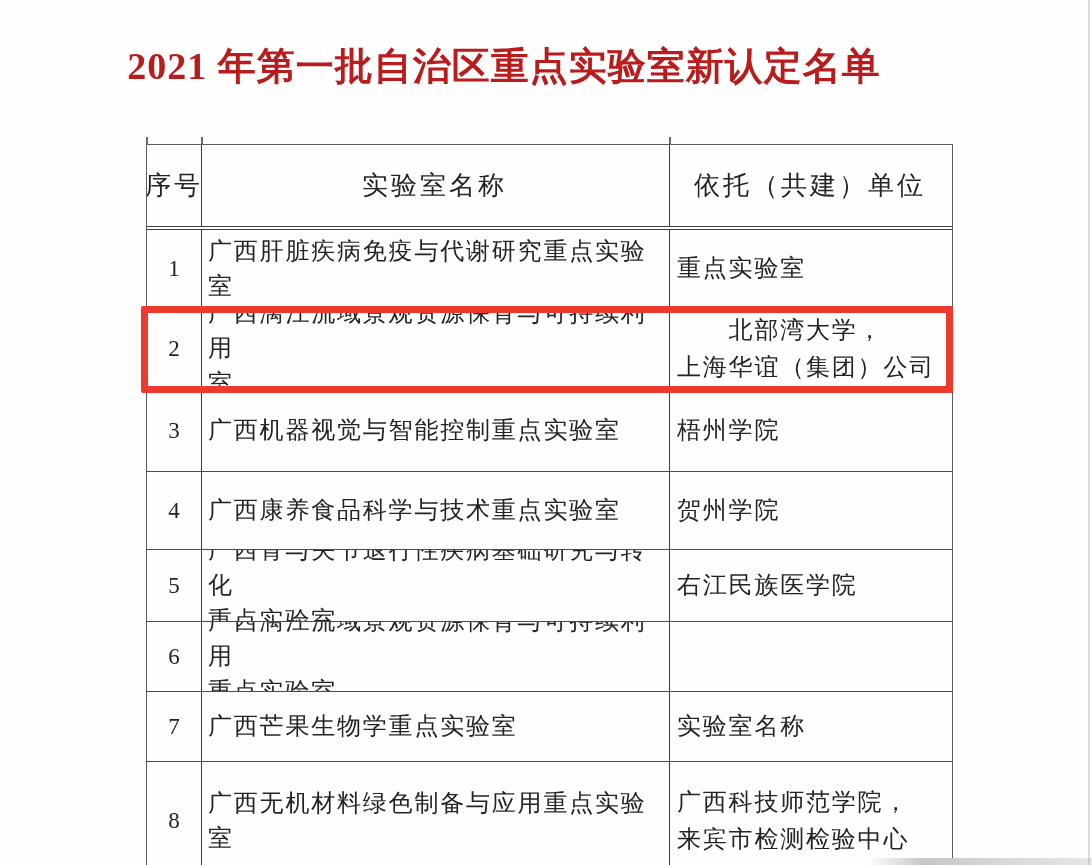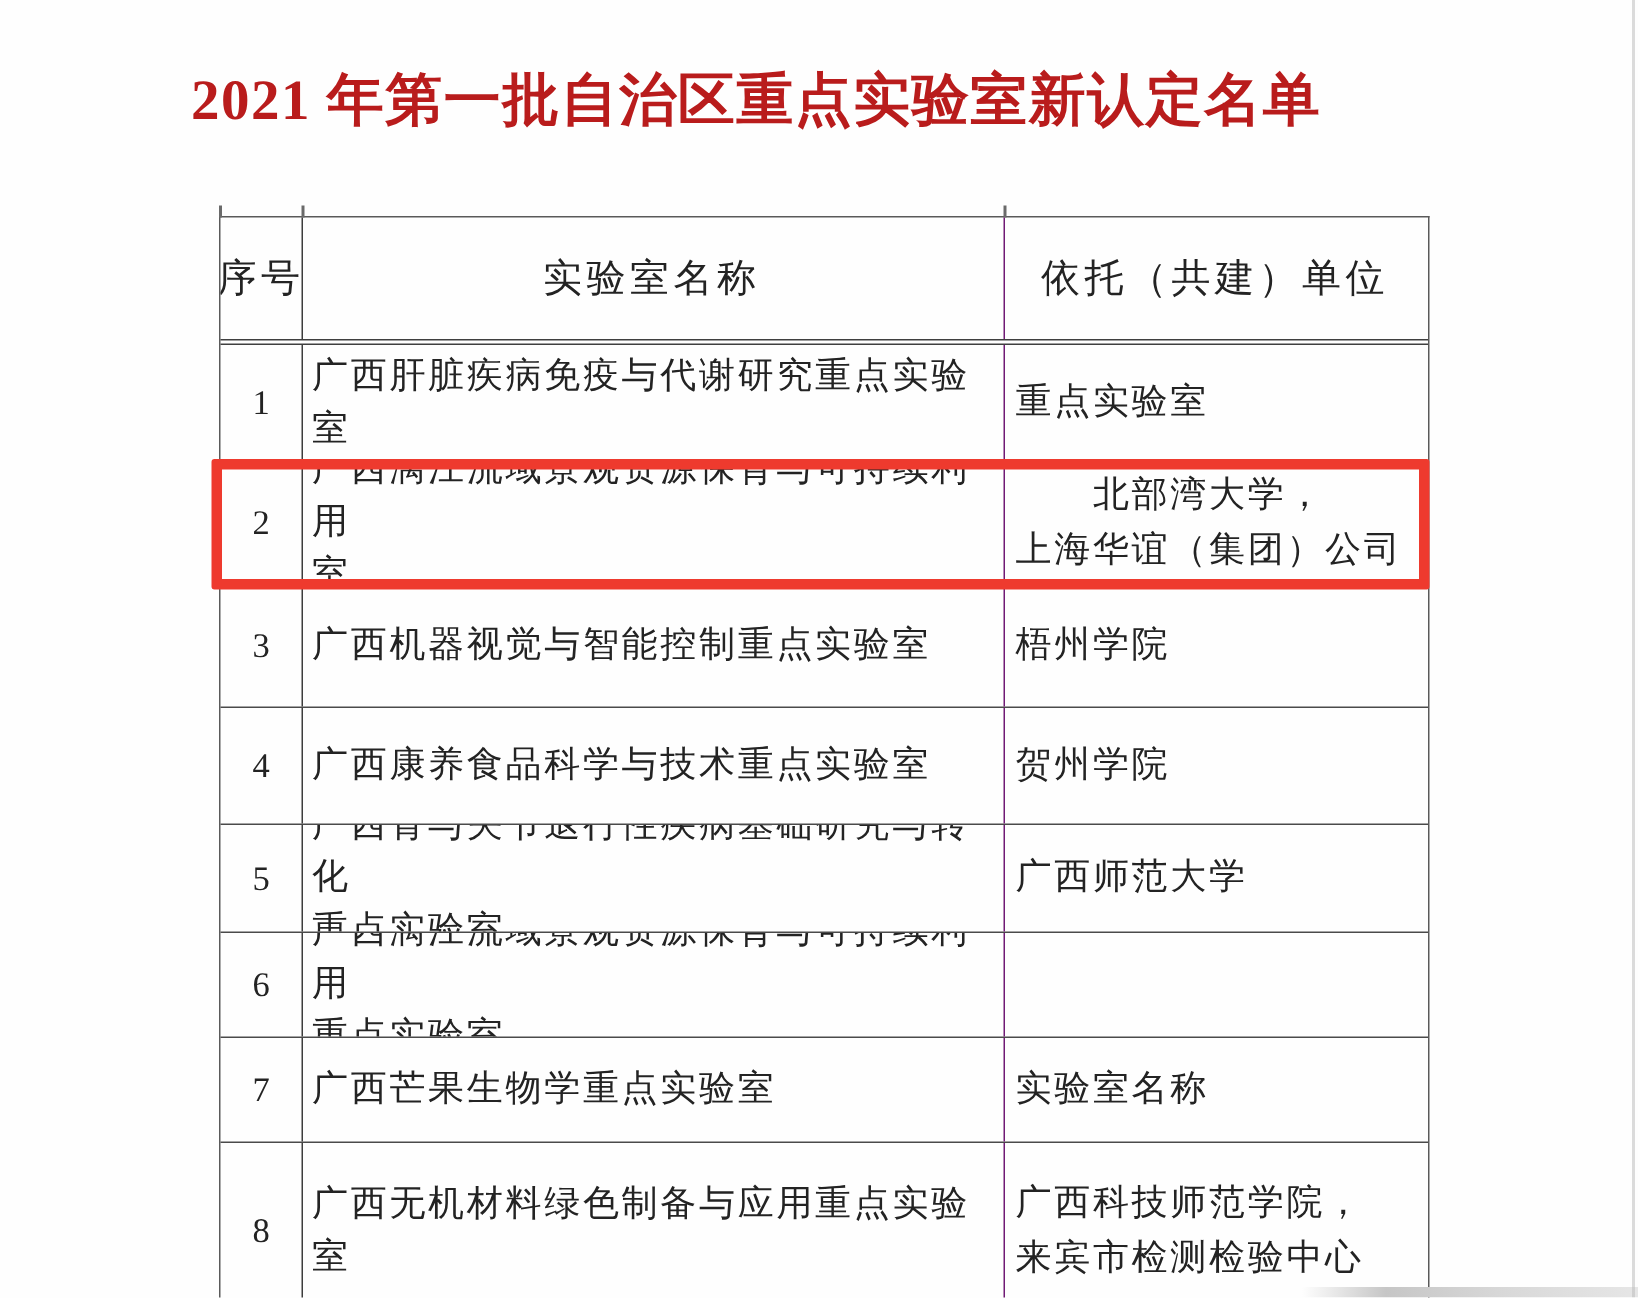--- a/index.html
+++ b/index.html
@@ -142,21 +142,21 @@
   </div>
         <div class="tr">
     <div class="td td-no">4</div>
     <div class="td td-lab">广西康养食品科学与技术重点实验室</div>
     <div class="td td-org">贺州学院</div>
   </div>
         <div class="tr">
     <div class="td td-no">5</div>
     <div class="td td-lab">广西骨与关节退行性疾病基础研究与转化
 重点实验室</div>
-    <div class="td td-org">广西师范大学</div>
+    <div class="td td-org">右江民族医学院</div>
   </div>
         <div class="tr">
     <div class="td td-no">6</div>
     <div class="td td-lab">广西漓江流域景观资源保育与可持续利用
 重点实验室</div>
   </div>
         <div class="tr">
     <div class="td td-no">7</div>
     <div class="td td-lab">广西芒果生物学重点实验室</div>
     <div class="td td-org">实验室名称</div>

